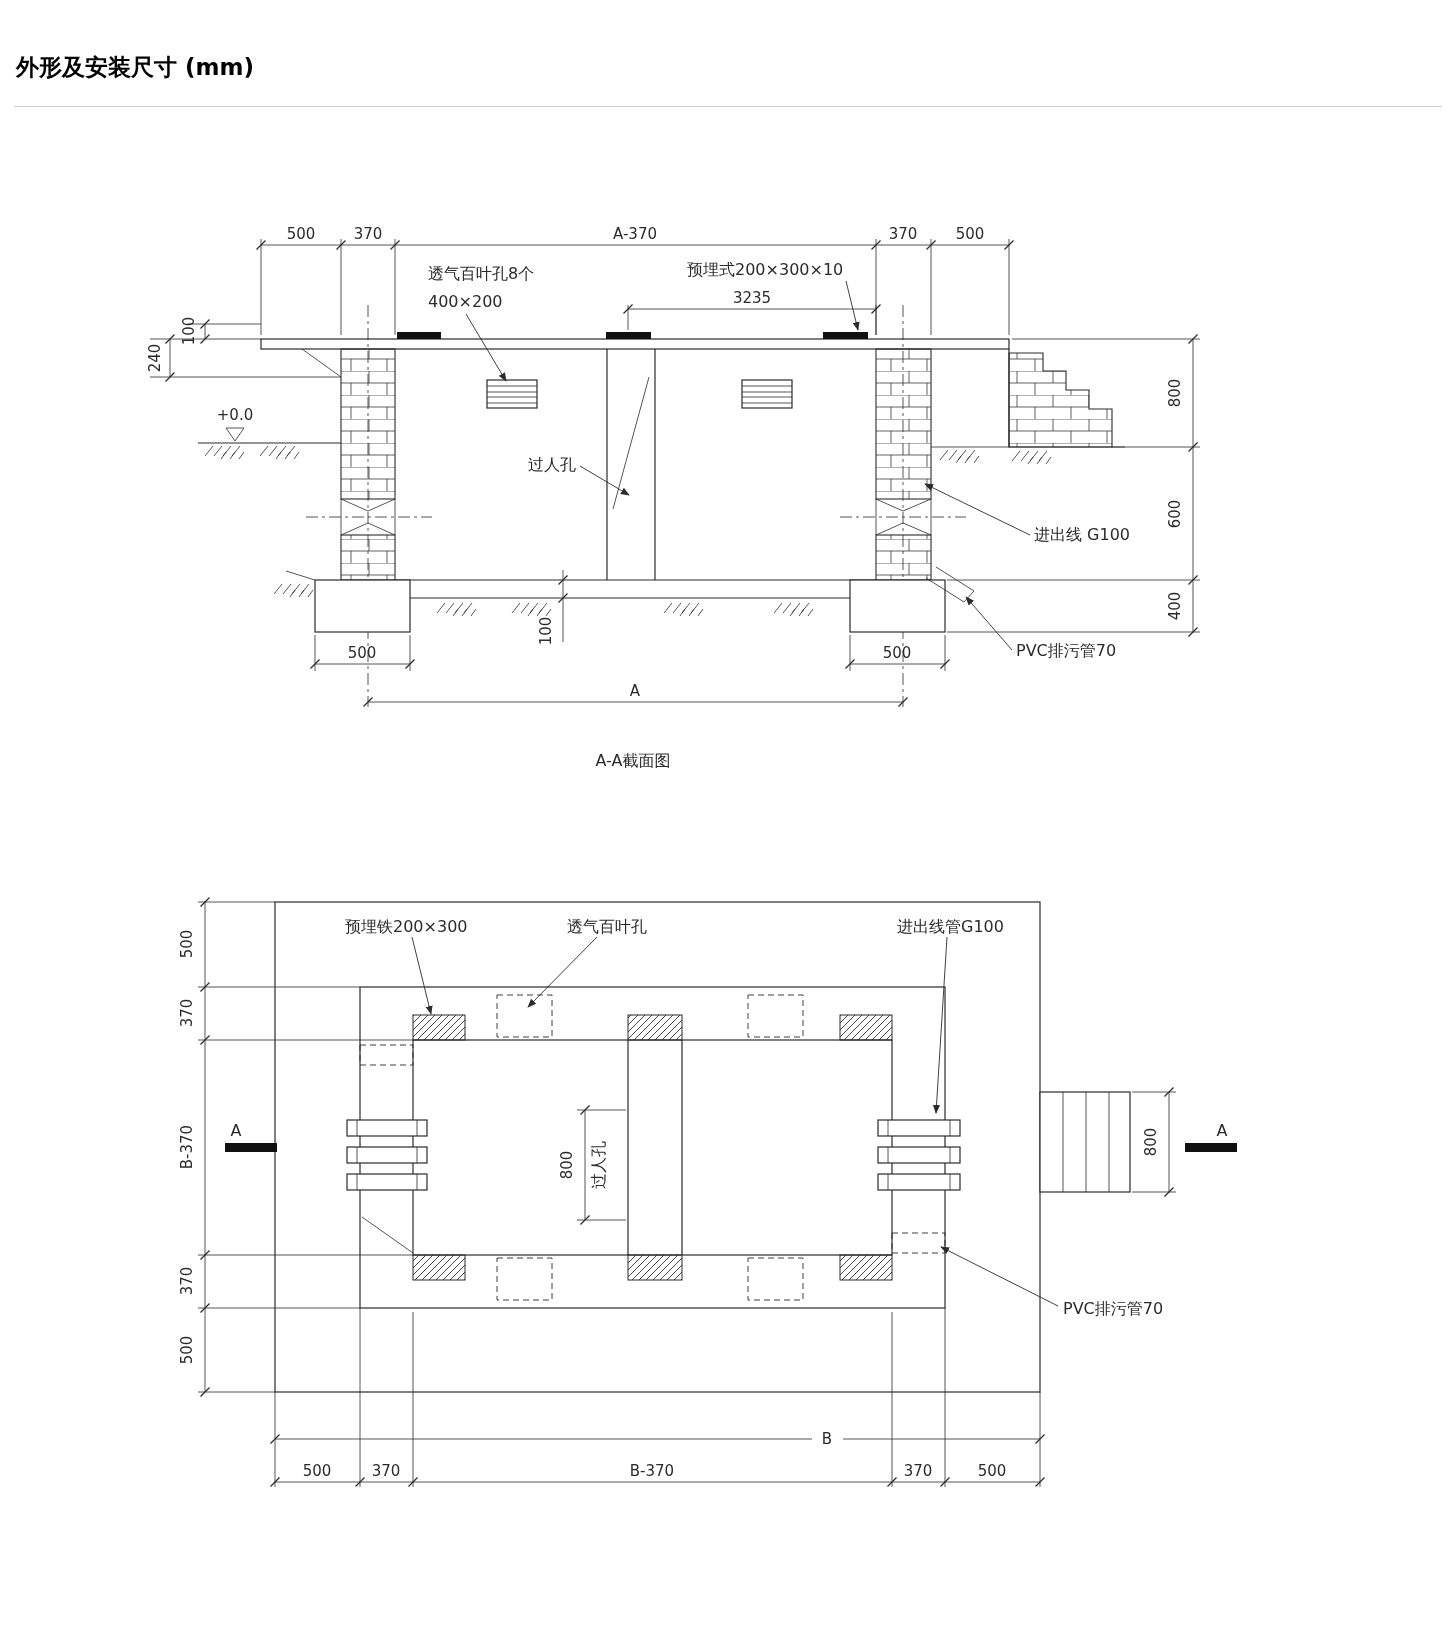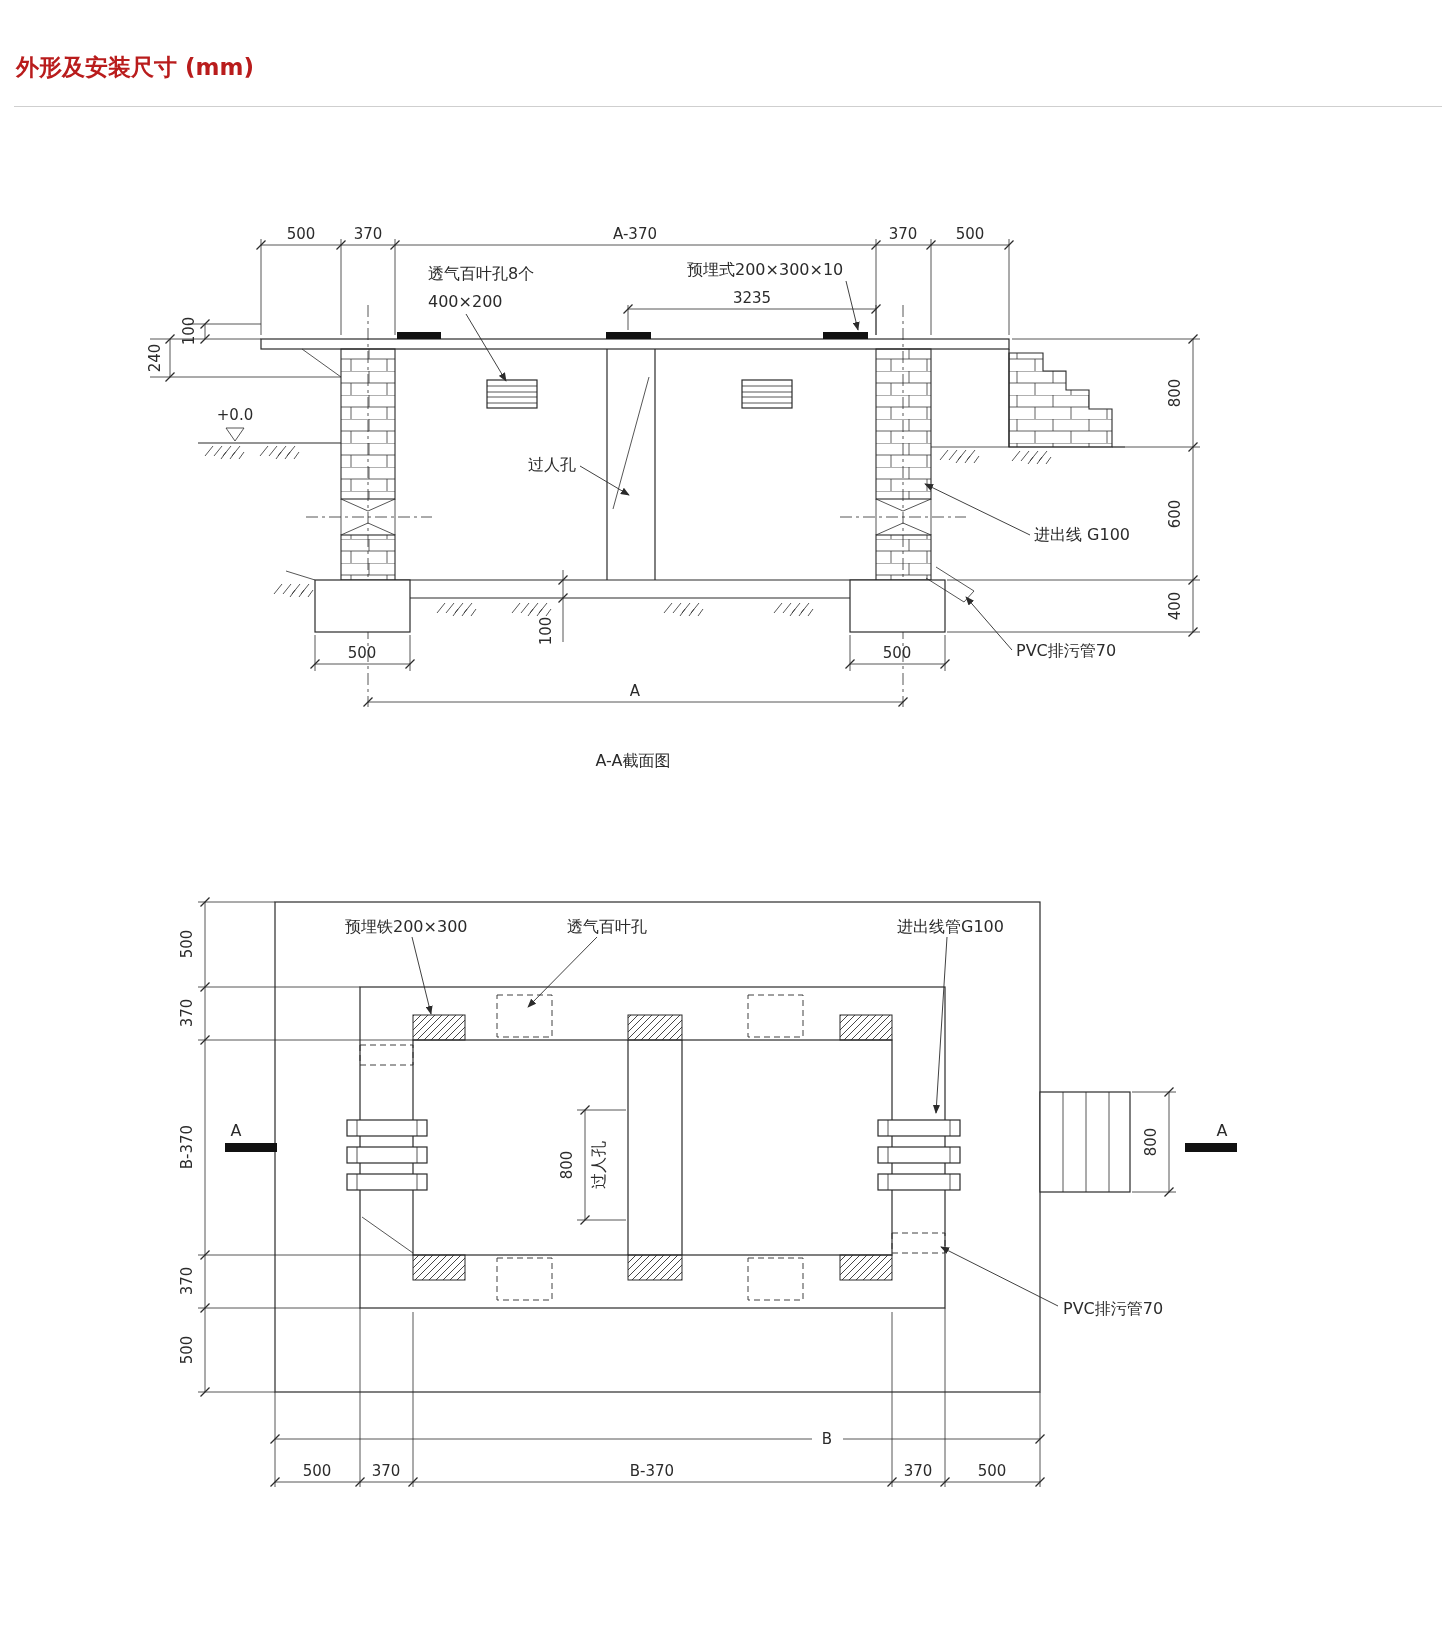--- a/index.html
+++ b/index.html
@@ -1,18 +1,18 @@
 <!DOCTYPE html>
 <html><head>
 <meta charset="utf-8">
 <style>
   html,body{margin:0;padding:0;background:#ffffff;}
   body{width:1456px;font-family:"DejaVu Sans","Liberation Sans",sans-serif;color:#262626;}
   .header{padding:54px 14px 0 16px;}
-  .page-title{font-size:23px;font-weight:600;color:#b91c1c;line-height:1.2;}
+  .page-title{font-size:23px;font-weight:600;color:#000000;line-height:1.2;}
   .divider{border:none;border-top:1px solid #cfcfcf;margin:24px 14px 0 14px;}
   svg text{font-family:"DejaVu Sans","Liberation Sans",sans-serif;font-size:15px;fill:#2b2b2b;}
   svg .lbl{font-size:16px;}
   .ln{stroke:#2b2b2b;stroke-width:1.2;fill:none;}
   .lnw{stroke:#2b2b2b;stroke-width:1.2;fill:#ffffff;}
   .th{stroke:#2b2b2b;stroke-width:0.8;fill:none;}
   .dim{stroke:#2b2b2b;stroke-width:0.8;fill:none;}
   .cl{stroke:#2b2b2b;stroke-width:0.8;stroke-dasharray:12 4 3 4;fill:none;}
   .dash{stroke:#2b2b2b;stroke-width:0.9;stroke-dasharray:6 4;fill:none;}
   .blk{fill:#111111;stroke:none;}

